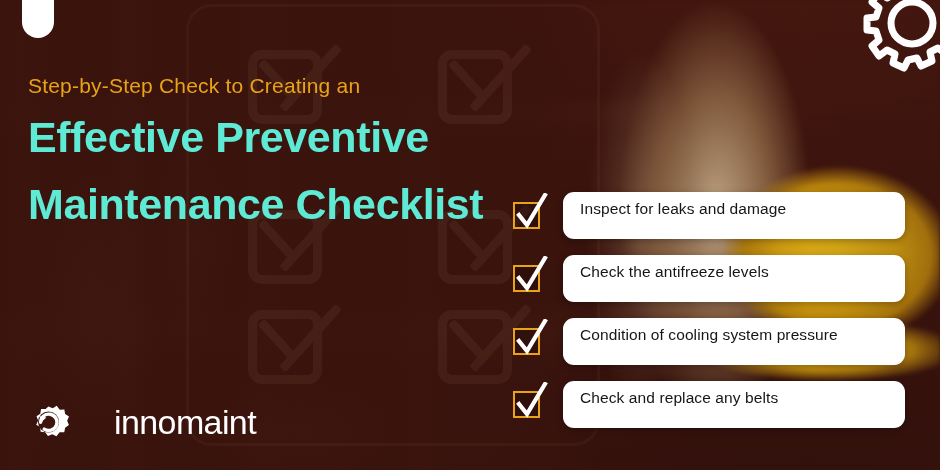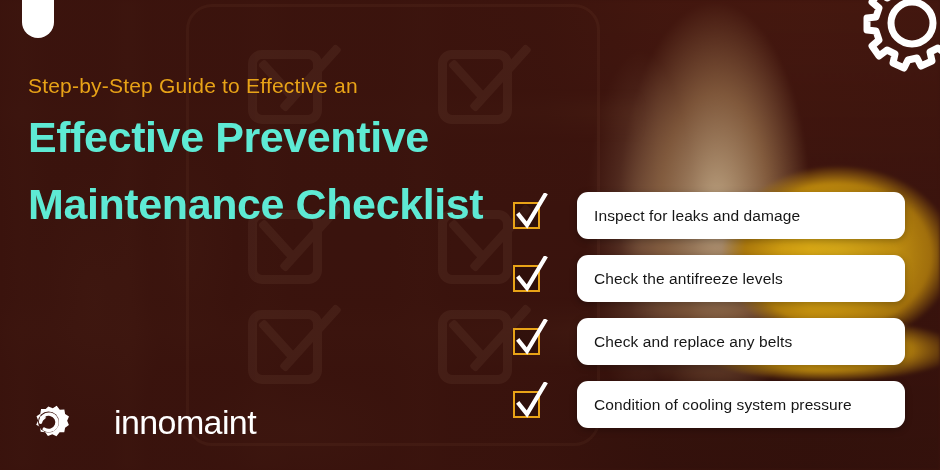--- a/index.html
+++ b/index.html
@@ -111,24 +111,24 @@
   .check-row:last-child { margin-bottom:0; }
 
   .checkbox { position:relative; width:27px; height:27px; flex:0 0 27px; }
   .checkbox .frame {
     position:absolute; left:0; top:0; width:27px; height:27px;
     border:2px solid #e8a317; background:rgba(0,0,0,.18);
   }
   .checkbox svg { position:absolute; left:-2px; top:-9px; }
 
   .chip {
-    margin-left:37px; flex:1 1 auto; height:47px;
+    margin-left:23px; flex:1 1 auto; height:47px;
     background:#ffffff; border-radius:11px;
-    display:flex; align-items:center;
-    padding:0 17px;
+    display:flex; align-items:flex-start;
+    padding:8px 17px;
     box-shadow:0 2px 7px rgba(0,0,0,.28);
   }
   .chip-text {
     font-size:15.5px; color:#161616; letter-spacing:.1px;
     white-space:nowrap; overflow:hidden; text-overflow:ellipsis;
   }
 
   
   .logo { position:absolute; left:27px; bottom:26px; display:flex; align-items:center;gap:32px; }
   .logo svg { display:block; }
@@ -199,21 +199,21 @@
   <div class="corner-gear">
     <svg width="96" height="96" viewBox="0 0 96 96">
       <g fill="none" stroke="#ffffff" stroke-width="7" stroke-linejoin="round">
         <path d="M48 8 L57 10 L61 2 L72 7 L70 16 L78 20 L86 14 L93 24 L86 30 L89 39 L98 40 L98 52 L89 53 L86 62 L93 68 L86 78 L78 72 L70 76 L72 85 L61 90 L57 82 L48 84 L44 92 L33 87 L35 78 L27 74 L19 80 L12 70 L19 64 L16 55 L7 54 L7 42 L16 41 L19 32 L12 26 L19 16 L27 22 L35 18 L33 9 L44 4 Z"></path>
         <circle cx="52" cy="47" r="21"></circle>
       </g>
     </svg>
   </div>
 
   <div class="text-block">
-    <div class="subtitle">Step-by-Step Guide to Effective an</div>
+    <div class="subtitle">Step-by-Step Check to Creating an</div>
     <div class="headline">Effective Preventive</div>
     <div class="headline">Maintenance Checklist</div>
   </div>
 
   <div class="checklist">
 
     <div class="check-row">
       <div class="checkbox">
         <div class="frame"></div>
         <svg width="38" height="40" viewBox="0 0 38 40">
@@ -238,33 +238,33 @@
     </div>
 
     <div class="check-row">
       <div class="checkbox">
         <div class="frame"></div>
         <svg width="38" height="40" viewBox="0 0 38 40">
           <path d="M8 22 L16 32 L34 2" fill="none" stroke="#ffffff" stroke-width="4.2" stroke-linecap="square"></path>
         </svg>
       </div>
       <div class="chip">
+        <span class="chip-text">Condition of cooling system pressure</span>
+      </div>
+    </div>
+
+    <div class="check-row">
+      <div class="checkbox">
+        <div class="frame"></div>
+        <svg width="38" height="40" viewBox="0 0 38 40">
+          <path d="M8 22 L16 32 L34 2" fill="none" stroke="#ffffff" stroke-width="4.2" stroke-linecap="square"></path>
+        </svg>
+      </div>
+      <div class="chip">
         <span class="chip-text">Check and replace any belts</span>
-      </div>
-    </div>
-
-    <div class="check-row">
-      <div class="checkbox">
-        <div class="frame"></div>
-        <svg width="38" height="40" viewBox="0 0 38 40">
-          <path d="M8 22 L16 32 L34 2" fill="none" stroke="#ffffff" stroke-width="4.2" stroke-linecap="square"></path>
-        </svg>
-      </div>
-      <div class="chip">
-        <span class="chip-text">Condition of cooling system pressure</span>
       </div>
     </div>
 
   </div>
 
   <div class="logo">
     <div>
       <svg width="44" height="44" viewBox="0 0 44 44">
         <path fill="#ffffff" d="M22 1.5 L26.6 3.4 L30.6 0.8 L33.8 4.8 L38.5 4.6 L39.3 9.4 L43.3 11.9 L41.4 16.3 L43.2 20.7 L39.3 23.4 L38.4 28.2 L33.6 28.2 L30.4 32.1 L26.1 30.1 L21.6 31.9 L18.8 28.1 L14.1 27.6 L13.6 22.8 L9.5 20.3 L11.5 16.0 L9.8 11.5 L13.7 8.9 L14.5 4.1 L19.3 4.2 Z" transform="translate(0,5) scale(0.97)"></path>
         <circle cx="21.5" cy="22" r="10.5" fill="#3d140e"></circle>

